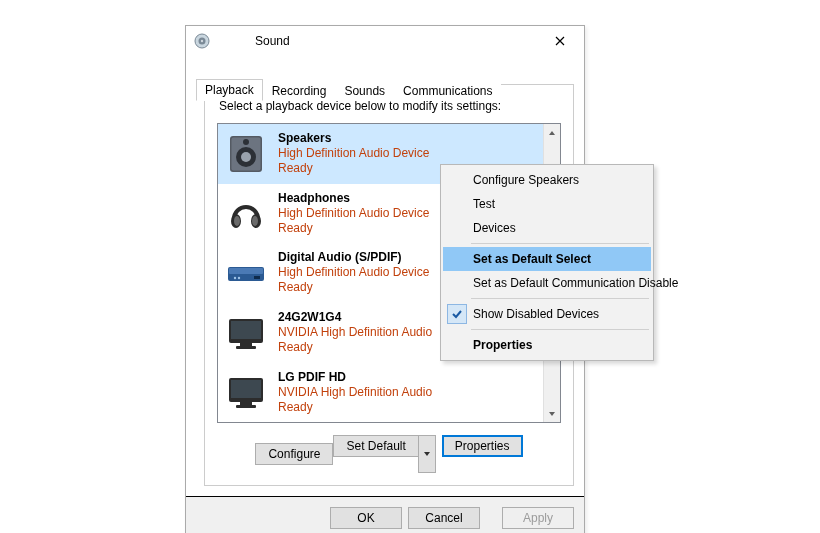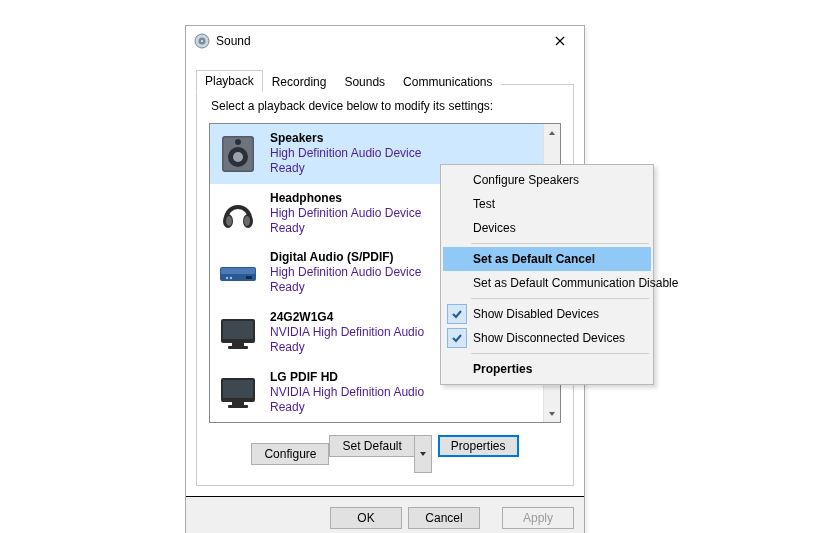--- a/index.html
+++ b/index.html
@@ -20,20 +20,21 @@
     width: 400px;
     background: #fff;
     border: 1px solid #aaa;
     box-shadow: 2px 2px 4px rgba(0,0,0,0.08);
   }
   .titlebar {
     height: 30px;
     display: flex;
     align-items: center;
     padding: 0 6px 0 8px;
+    gap: 39px;
   }
   .title-icon {
     width: 16px; height: 16px; margin-right: 6px;
   }
   .title-text { flex: 1; font-size: 12px; }
   .close-btn {
     width: 36px; height: 26px;
     display: flex; align-items: center; justify-content: center;
     font-size: 14px;
   }
@@ -45,31 +46,32 @@
     align-items: flex-end;
     border-bottom: 1px solid #ccc;
   }
   .tab {
     padding: 3px 8px;
     border: 1px solid transparent;
     border-bottom: none;
     font-size: 12px;
     background: #fff;
     position: relative;
-    top: 8px;
+    top: 17px;
   }
   .tab.active {
     border-color: #ccc;
     border-bottom: 1px solid #fff;
     z-index: 1;
   }
   .tabpage {
     border: 1px solid #ccc;
     border-top: none;
     padding: 12px 12px 12px 12px;
+    margin-left: 8px;
   }
   .instruction { margin: 2px 0 10px 2px; }
   .devlist {
     border: 1px solid #828790;
     height: 300px;
     position: relative;
     display: flex;
     flex-direction: column;
     overflow: hidden;
   }
@@ -81,21 +83,21 @@
     position: relative;
   }
   .devitem.sel { background: #cde8ff; }
   .devicon {
     width: 44px; height: 44px;
     flex: none;
     margin-right: 10px;
   }
   .devtext { flex: 1; line-height: 1.25; }
   .devname { font-weight: bold; color: #000; }
-  .devsub  { color: #4c1d95; }
+  .devsub  { color: #c2410c; }
   .meter {
     width: 10px;
     height: 42px;
     margin-right: 2px;
     flex: none;
     display: flex;
     flex-direction: column-reverse;
     gap: 1px;
   }
   .meter i {
@@ -399,34 +401,26 @@
     <button class="btn">Cancel</button>
     <button class="btn" disabled="">Apply</button>
   </div>
 </div>
 
 <div class="ctxmenu">
   <div class="ctxitem">Configure Speakers</div>
   <div class="ctxitem">Test</div>
   <div class="ctxitem">Devices</div>
   <div class="ctxsep"></div>
-  <div class="ctxitem hl bold">Set as Default Cancel</div>
+  <div class="ctxitem hl bold">Set as Default Select</div>
   <div class="ctxitem">Set as Default Communication Disable</div>
   <div class="ctxsep"></div>
   <div class="ctxitem">
     <span class="ctxcheck">
       <svg viewBox="0 0 12 12" width="12" height="12">
           <path d="M2 6 L5 9 L10 3" fill="none" stroke="#1b5aa3" stroke-width="2"></path>
         </svg>
     </span>
     <span>Show Disabled Devices</span>
   </div>
-  <div class="ctxitem">
-    <span class="ctxcheck">
-      <svg viewBox="0 0 12 12" width="12" height="12">
-          <path d="M2 6 L5 9 L10 3" fill="none" stroke="#1b5aa3" stroke-width="2"></path>
-        </svg>
-    </span>
-    <span>Show Disconnected Devices</span>
-  </div>
   <div class="ctxsep"></div>
   <div class="ctxitem bold">Properties</div>
 </div>
 
 </body></html>

